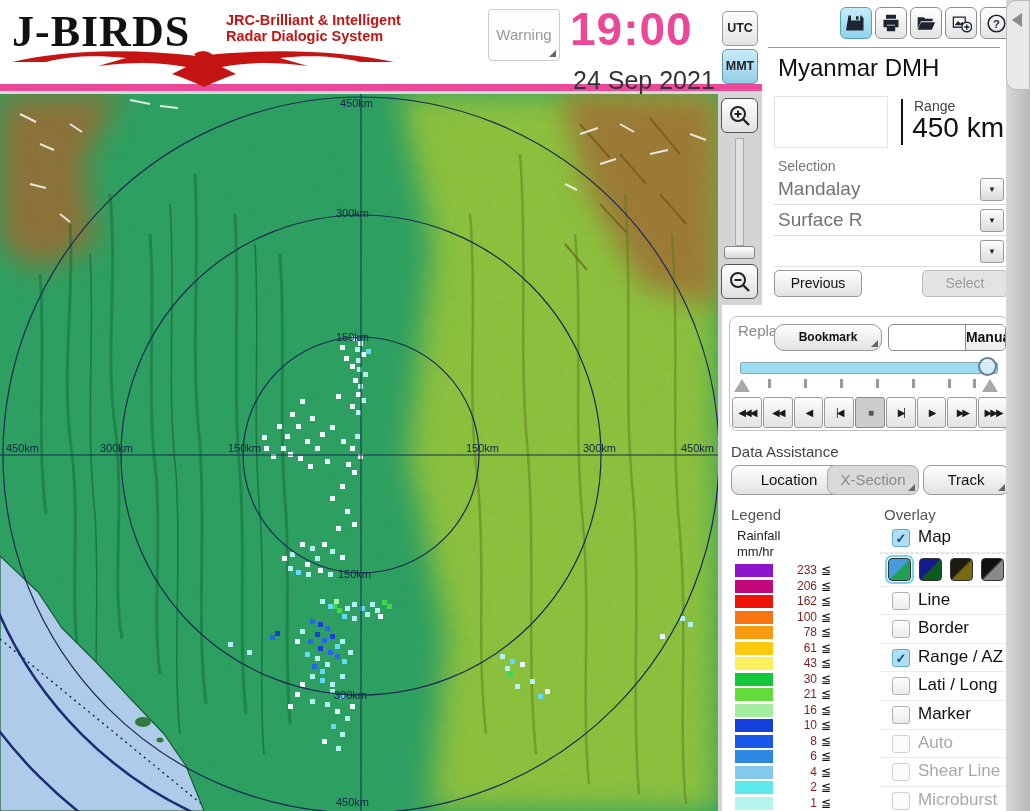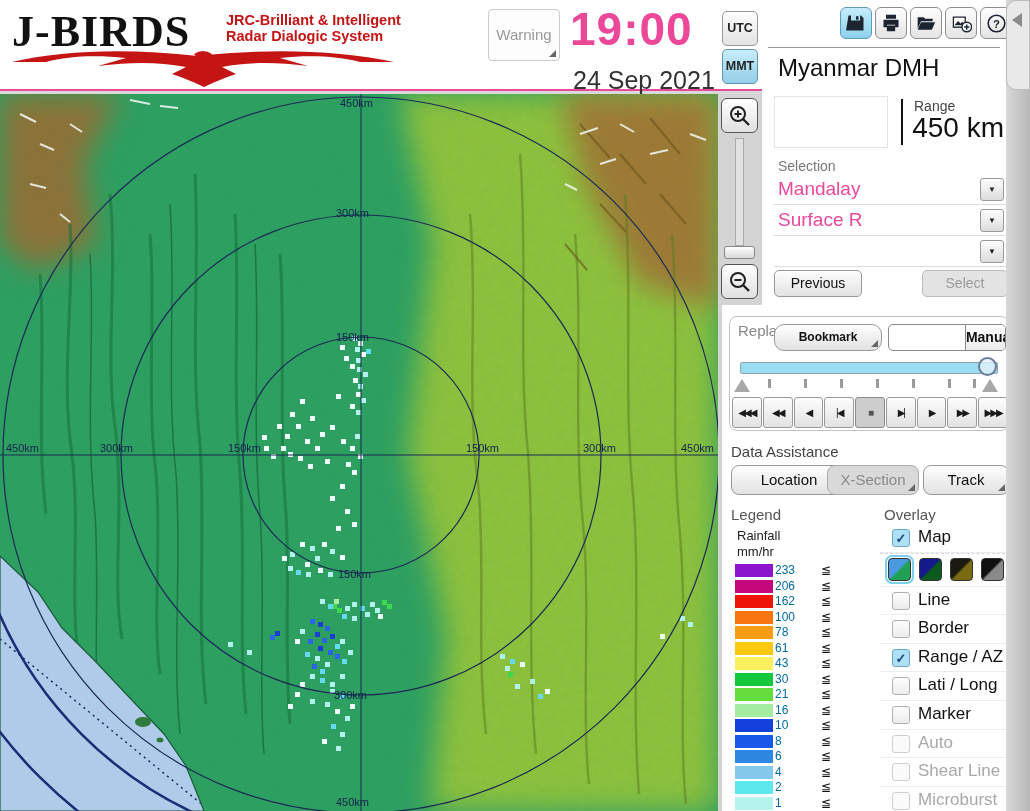--- a/index.html
+++ b/index.html
@@ -1,20 +1,20 @@
 <!DOCTYPE html>
 <html><head>
 <meta charset="utf-8">
 <style>
   html,body{margin:0;padding:0;background:#d9d9d9;}
   *{box-sizing:border-box;font-family:"Liberation Sans",sans-serif;}
   #app{position:relative;width:1030px;height:811px;background:#d9d9d9;overflow:hidden;}
 
   
-  #header{position:absolute;left:0;top:0;width:762px;height:91px;background:#fff;border-bottom:2px solid #ec4899;}
+  #header{position:absolute;left:0;top:0;width:762px;height:91px;background:#fff;border-bottom:7px solid #ec4899;}
   #logo{position:absolute;left:8px;top:4px;width:400px;height:84px;}
   #logo-title{position:absolute;left:4px;top:2px;font-family:"Liberation Serif",serif;font-weight:bold;font-size:44px;letter-spacing:1px;color:#111;}
   #logo-sub{position:absolute;left:218px;top:8px;color:#c41414;font-weight:bold;font-size:14.5px;line-height:16px;white-space:nowrap;}
   #eagle{position:absolute;left:0px;top:44px;}
   #warning-btn{position:absolute;left:488px;top:9px;width:72px;height:52px;background:#fdfdfd;border:1px solid #ccc;border-radius:4px;color:#999;font-size:15px;text-align:center;line-height:50px;}
   .corner{position:relative;}
   .corner::after{content:"";position:absolute;right:3px;bottom:3px;width:0;height:0;border-left:7px solid transparent;border-bottom:7px solid #666;}
   #clock-time{position:absolute;left:570px;top:2px;font-size:46px;font-weight:bold;color:#ec4899;letter-spacing:1px;}
   #clock-date{position:absolute;left:573px;top:54px;font-size:25px;color:#333;white-space:nowrap;margin-top:12px;}
   .tzbtn{position:absolute;left:722px;width:36px;height:35px;border:1px solid #999;border-radius:5px;background:linear-gradient(#fdfdfd,#e3e3e3);font-size:12.5px;font-weight:bold;color:#222;text-align:center;line-height:33px;}
@@ -28,21 +28,21 @@
   .tool.sel{background:linear-gradient(#c6ecfa,#8fd2ec);border-color:#57a0be;}
   #toolbar-sep{position:absolute;left:768px;top:47px;width:232px;height:1px;background:#999;}
   #station-title{position:absolute;left:778px;top:54px;font-size:24px;color:#111;}
   #range-box{position:absolute;left:774px;top:96px;width:232px;height:52px;background:#fff;}
   #range-photo{position:absolute;left:0;top:0;width:114px;height:52px;border:1px solid #e4e4e4;background:#fff;}
   #range-div{position:absolute;left:127px;top:3px;width:2px;height:46px;background:#111;}
   #range-label{position:absolute;left:140px;top:2px;font-size:14px;color:#444;}
   #range-value{position:absolute;right:2px;top:16px;font-size:28px;color:#111;}
   #selection-label{position:absolute;left:778px;top:158px;font-size:14px;color:#777;}
   .dd-row{position:absolute;left:774px;width:232px;height:29px;background:#fff;border-bottom:1px solid #ddd;}
-  .dd-text{position:absolute;left:4px;top:2px;font-size:19px;color:#ec4899;}
+  .dd-text{position:absolute;left:4px;top:2px;font-size:19px;color:#737373;}
   .dd-btn{position:absolute;right:2px;top:2px;width:24px;height:23px;border:1px solid #9a9a9a;border-radius:3px;background:linear-gradient(#fdfdfd,#dcdcdc);font-size:8px;color:#222;text-align:center;line-height:22px;}
   .pushbtn{border:1px solid #9a9a9a;border-radius:5px;background:linear-gradient(#fefefe,#e2e2e2);font-size:14px;color:#111;text-align:center;}
   #previous-btn{position:absolute;left:774px;top:270px;width:88px;height:27px;line-height:25px;}
   #select-btn{position:absolute;left:922px;top:270px;width:86px;height:27px;line-height:25px;background:#e3e3e3;color:#9b9b9b;border-color:#bdbdbd;}
 
   
   #replay-box{position:absolute;left:729px;top:316px;width:280px;height:115px;border:1px solid #c2c2c2;border-radius:8px;background:#fff;}
   #replay-label{position:absolute;left:8px;top:5px;font-size:15px;color:#888;}
   #bookmark-btn{position:absolute;left:44px;top:7px;width:108px;height:27px;border:1px solid #9a9a9a;border-radius:10px;background:linear-gradient(#fefefe,#e2e2e2);font-size:12px;font-weight:bold;color:#111;text-align:center;line-height:25px;}
   #mode-seg{position:absolute;left:158px;top:7px;width:118px;height:27px;border:1px solid #8a8a8a;border-radius:5px;overflow:hidden;display:flex;}
@@ -62,21 +62,21 @@
   .da-btn{position:absolute;top:465px;height:30px;border:1px solid #9a9a9a;border-radius:8px;background:linear-gradient(#fefefe,#e2e2e2);font-size:15px;color:#111;text-align:center;line-height:28px;}
   .da-btn.dim{background:#d9d9d9;color:#8a8a8a;border-color:#ababab;}
 
   
   #legend-label{position:absolute;left:731px;top:506px;font-size:15px;color:#555;}
   #overlay-label{position:absolute;left:884px;top:506px;font-size:15px;color:#555;}
   #legend-title{position:absolute;left:737px;top:528px;font-size:13px;color:#222;line-height:16px;}
   #legend-rows{position:absolute;left:735px;top:563px;width:112px;}
   .lg-row{height:15.5px;position:relative;}
   .lg-chip{position:absolute;left:0;top:1px;width:38px;height:13px;}
-  .lg-val{position:absolute;left:40px;top:0;width:42px;font-size:12px;color:#0369a1;}
+  .lg-val{position:absolute;left:40px;top:0;width:42px;text-align:right;font-size:12px;color:#7f1d1d;}
   .lg-le{position:absolute;left:86px;top:0;font-size:12px;color:#111;}
 
   
   #overlay-rows{position:absolute;left:880px;top:524px;width:130px;height:287px;overflow:hidden;background:#fff;}
   .ov-row{position:relative;height:28.6px;border-bottom:1px solid #ececec;}
   .ovcb{position:absolute;left:12px;top:5px;width:18px;height:18px;border:1px solid #b0b0b0;border-radius:3px;background:linear-gradient(#fdfdfd,#ececec);font-size:13px;font-weight:bold;color:#1a4a7a;text-align:center;line-height:17px;}
   .ovcb.checked{background:#ade0f4;border-color:#6aa8c8;}
   .ov-lab{position:absolute;left:38px;top:3px;font-size:17px;color:#111;white-space:nowrap;}
   .ov-row.dim .ov-lab{color:#a8a8a8;}
   .ov-row.dim .ovcb{border-color:#cfcfcf;background:#fbfbfb;}

